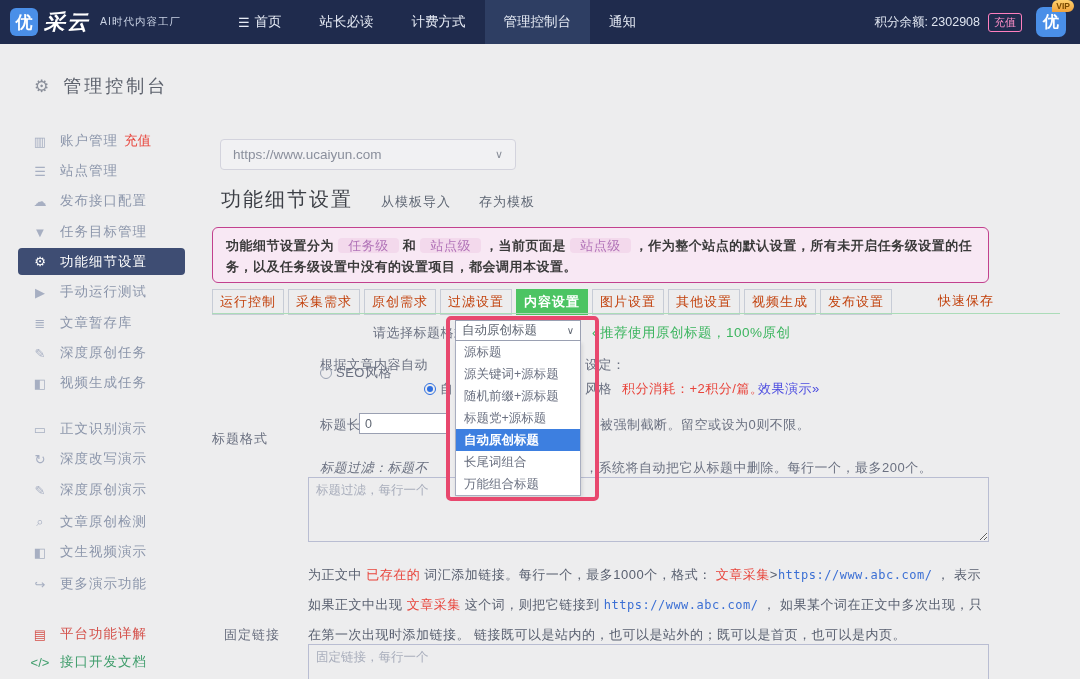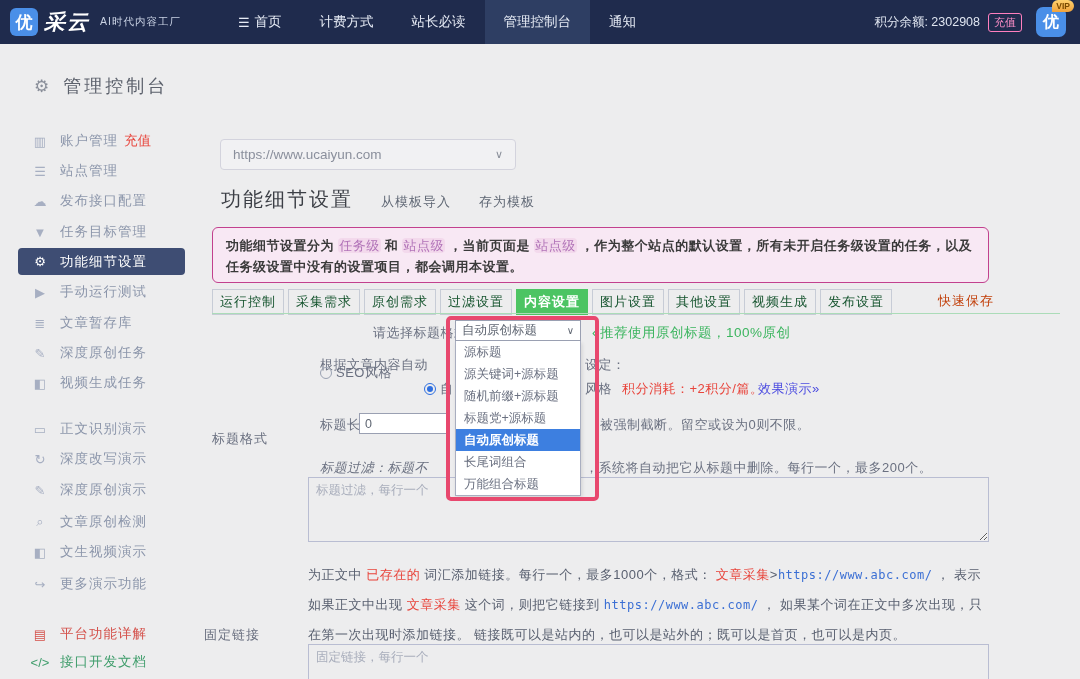--- a/index.html
+++ b/index.html
@@ -56,24 +56,24 @@
   .site-select .chev { color:#888d98; font-size:11px; }
 
   .section-row { position:absolute; left:221px; top:186px; display:flex; align-items:baseline; }
   .section-title { font-size:20px; color:#3c3f46; letter-spacing:2px; }
   .tpl-link { font-size:13px; color:#5f6774; margin-left:28px; cursor:pointer; letter-spacing:1px; }
 
   .alert { position:absolute; left:212px; top:227px; width:777px; height:56px; background:#f8e8f4;
            border:1px solid #c2418e; border-radius:6px; padding:7px 13px; font-size:13px;
            color:#3a3a3a; line-height:21px; letter-spacing:0.5px; }
   .alert b { font-weight:bold; }
-  .alert .badge { background:#f3d9ec; color:#b173b8; padding:0 1px; border-radius:4px; font-weight:normal; }
+  .alert .badge { background:#f3d9ec; color:#b173b8; padding:0 10px; border-radius:4px; font-weight:normal; }
 
   .tabs { position:absolute; left:212px; top:289px; display:flex; }
-  .tab { border:1px solid #c7ccd6; color:#14532d; font-size:13px; padding:3px 7px; margin-right:4px;
+  .tab { border:1px solid #c7ccd6; color:#c2410c; font-size:13px; padding:3px 7px; margin-right:4px;
          background:transparent; cursor:pointer; white-space:nowrap; letter-spacing:1px; }
   .tab.active { background:#4cc463; border-color:#4cc463; color:#fff; font-weight:bold; }
   .tabs-underline { position:absolute; left:212px; top:313px; width:848px; height:1px; background:#abdcb8; }
   .quick-save { position:absolute; left:938px; top:292px; font-size:13px; color:#c2410c;
                 letter-spacing:1px; cursor:pointer; }
 
   
   .flabel { position:absolute; font-size:13px; color:#6a7080; letter-spacing:0.5px; white-space:nowrap; }
   .fnote-green { color:#3cb55f; }
   .fnote-red { color:#e8453c; }
@@ -124,24 +124,24 @@
       <div class="logo-box">优</div>
       <div class="brand">采云</div>
       <div class="tagline">AI时代内容工厂</div>
     </div>
     <div class="nav-menu">
       <div class="nav-item">
         <span class="nav-ic">☰</span>
         <span>首页</span>
       </div>
       <div class="nav-item">
+        <span>站长必读</span>
+      </div>
+      <div class="nav-item">
         <span>计费方式</span>
-      </div>
-      <div class="nav-item">
-        <span>站长必读</span>
       </div>
       <div class="nav-item active">
         <span>管理控制台</span>
       </div>
       <div class="nav-item">
         <span>通知</span>
       </div>
     </div>
     <div class="nav-right">
       <span class="points">积分余额: 2302908</span>
@@ -301,17 +301,17 @@
 
   <div class="flabel" style="left:212px; top:430px; letter-spacing:1px;">标题格式</div>
 
   <div class="flabel" style="left:320px; top:459px;font-style:italic;">标题过滤：标题不</div>
   <div class="flabel" style="left:585px; top:459px;">，系统将自动把它从标题中删除。每行一个，最多200个。</div>
 
   <textarea class="ta" style="left: 308px; top: 477px; width: 681px; height: 65px;" placeholder="标题过滤，每行一个"></textarea>
 
   <div class="link-desc"><span>为正文中 </span><span class="seg-red">已存在的</span><span> 词汇添加链接。每行一个，最多1000个，格式： </span><span class="seg-red">文章采集</span><span>&gt;</span><span class="seg-url">https://www.abc.com/</span><span> ， 表示如果正文中出现 </span><span class="seg-red">文章采集</span><span> 这个词，则把它链接到 </span><span class="seg-url">https://www.abc.com/</span><span> ， 如果某个词在正文中多次出现，只在第一次出现时添加链接。 链接既可以是站内的，也可以是站外的；既可以是首页，也可以是内页。</span></div>
 
-  <div class="flabel" style="left:204px; top:626px; letter-spacing:1px;">固定链接</div>
+  <div class="flabel" style="left:224px; top:626px; letter-spacing:1px;">固定链接</div>
 
   <textarea class="ta" style="left: 308px; top: 644px; width: 681px; height: 60px;" placeholder="固定链接，每行一个"></textarea>
 
 </div>
 
 </body></html>

